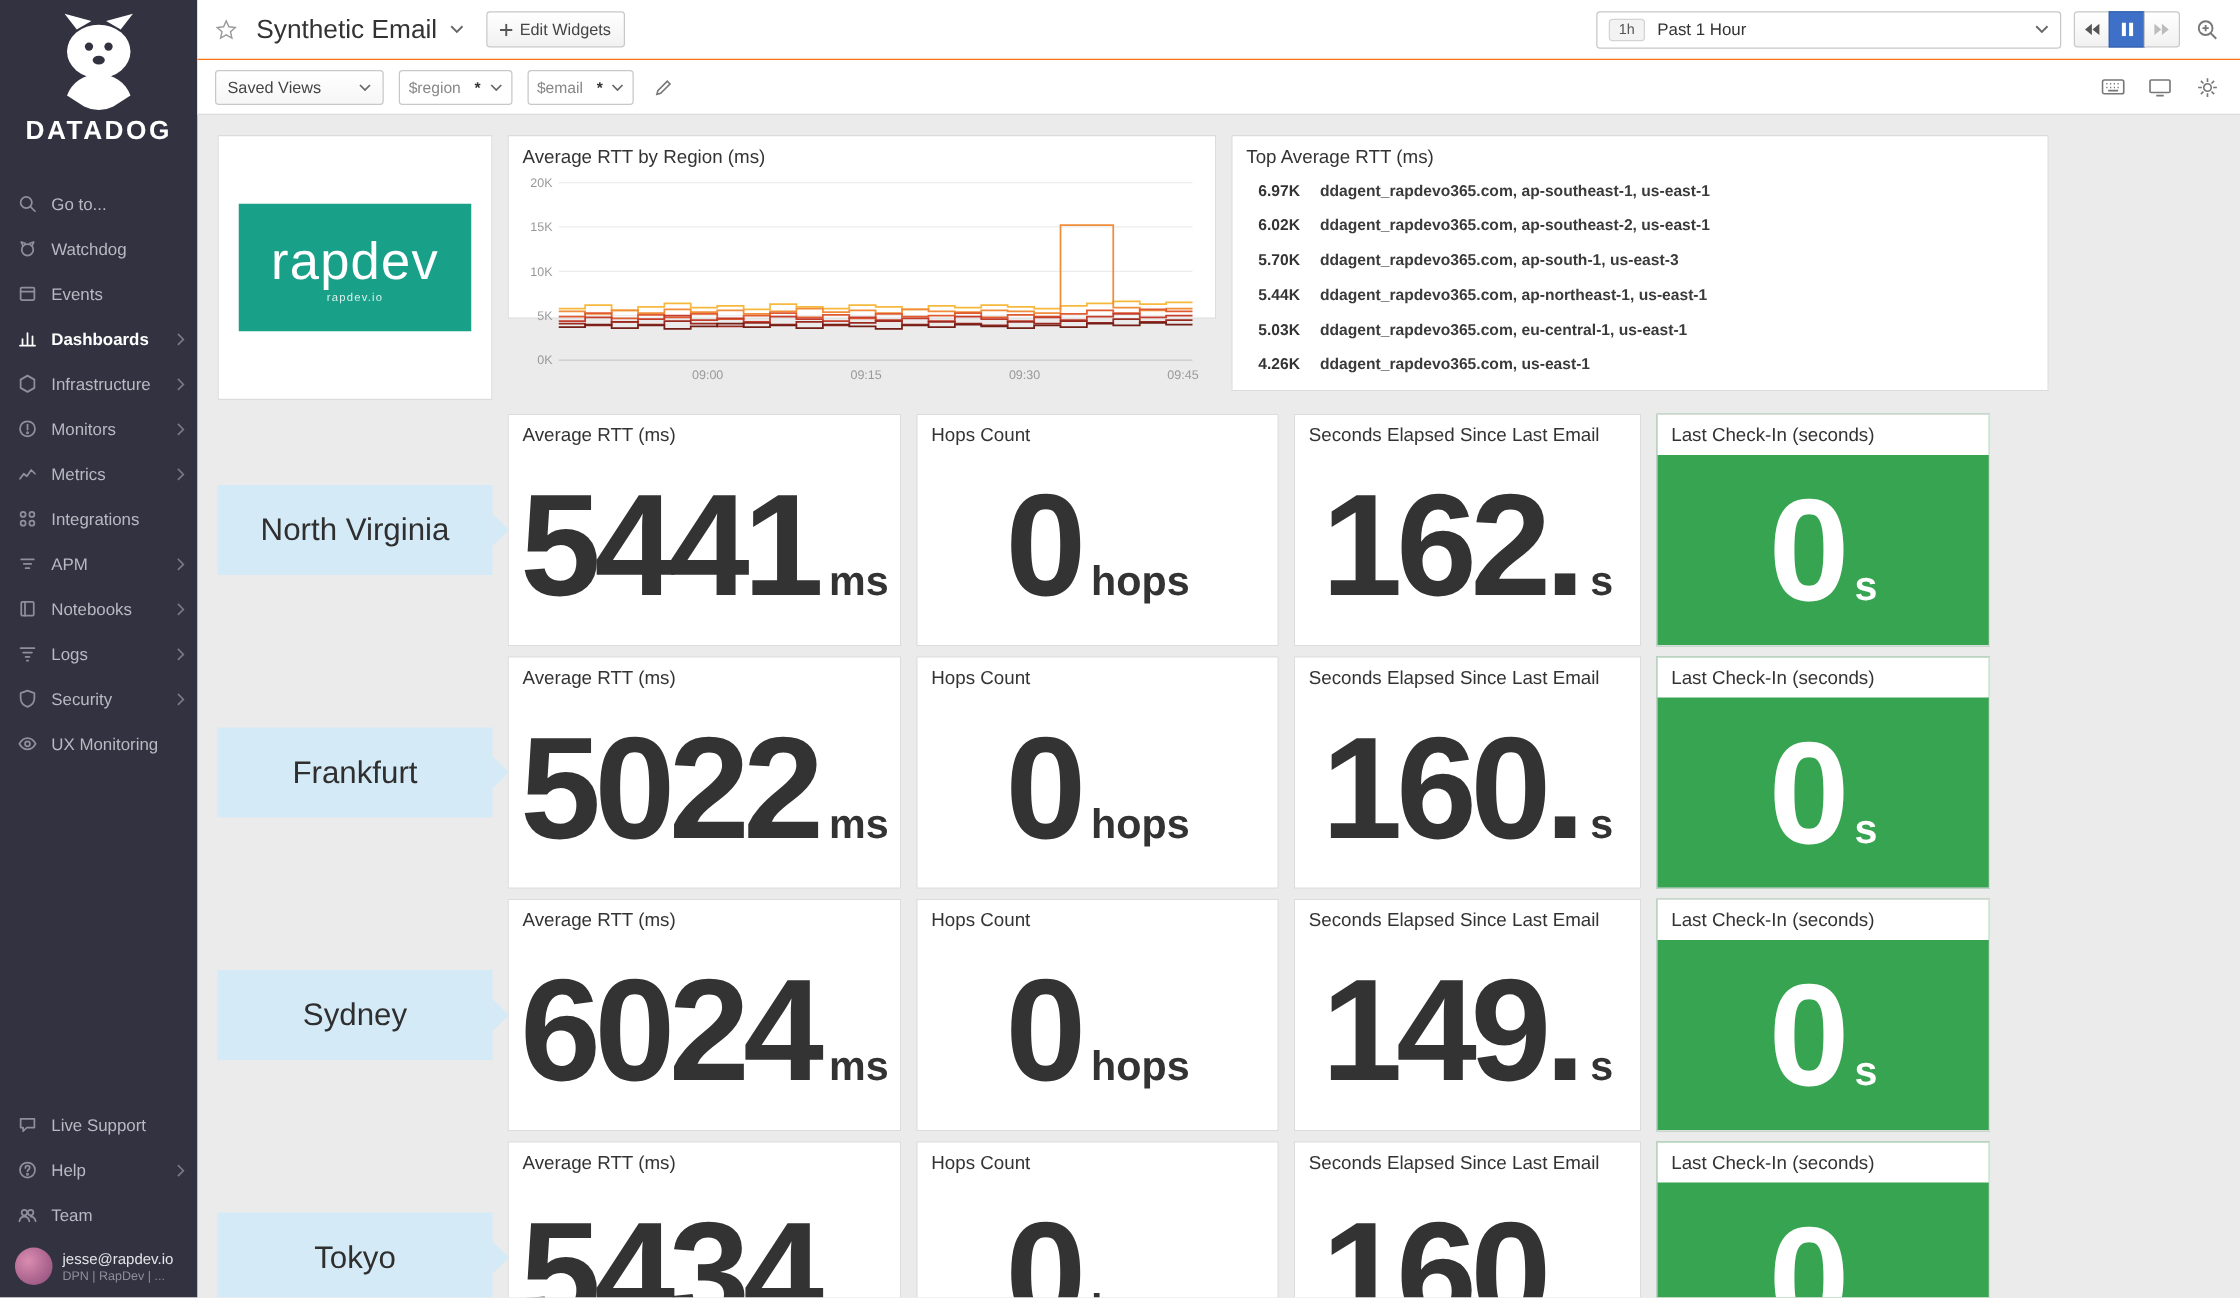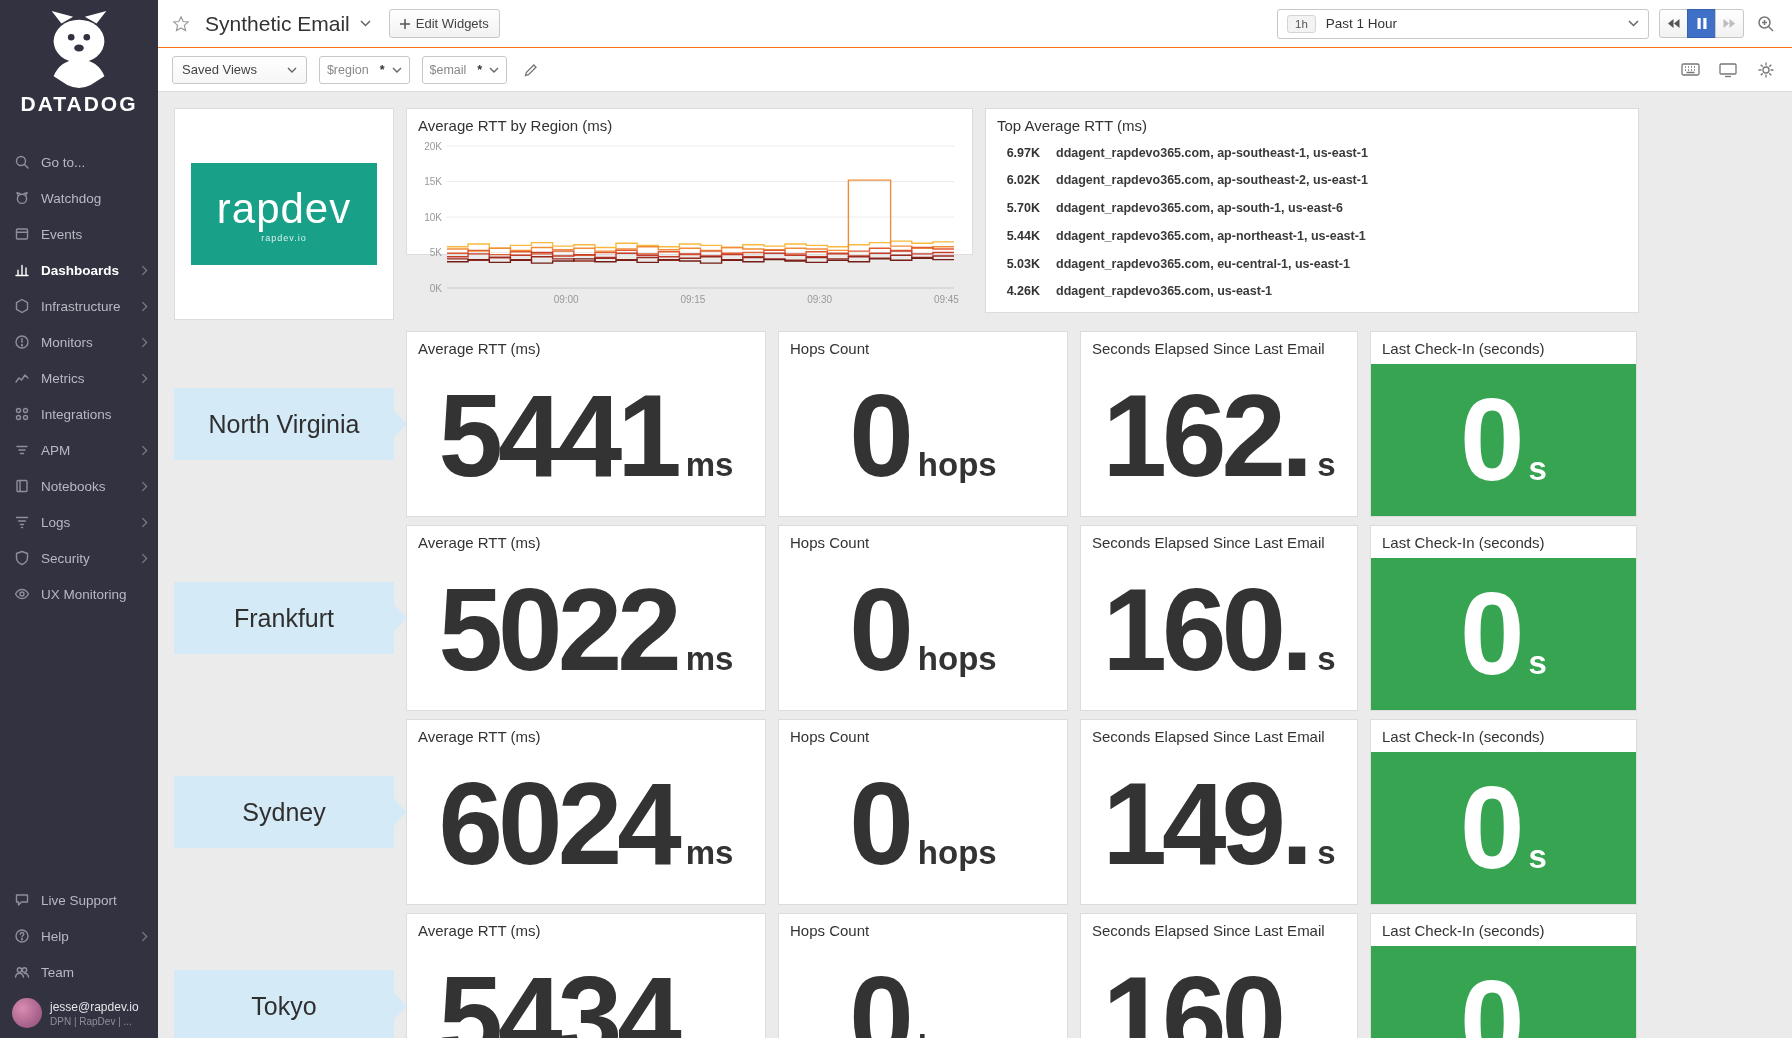--- a/index.html
+++ b/index.html
@@ -98,21 +98,21 @@
   .region-label { width:220px; height:72px; background:#d4eaf7; position:relative;
     display:flex; align-items:center; justify-content:center; font-size:25px; color:#2f2f2f; }
   .region-label::after { content:""; position:absolute; left:220px; top:50%; margin-top:-13px;
     border:13px solid transparent; border-left-color:#d4eaf7; border-right-width:0; }
   .metric-card { height:186px; display:flex; flex-direction:column; }
   .metric-card .card-title { padding:8px 11px 0; }
   .metric-value { flex:1; display:flex; align-items:center; justify-content:center; }
   .vwrap { display:flex; align-items:baseline; }
   .big-num { font-size:116px; font-weight:bold; color:#333; letter-spacing:-5px; line-height:.95; }
   .unit { font-size:33px; font-weight:bold; color:#333; margin-left:9px; letter-spacing:0; }
-  .w1{width:360px}.w2{width:290px}.w3{width:278px}.w4{width:267px}
+  .w1{width:315px}.w2{width:290px}.w3{width:278px}.w4{width:267px}
   .metric-card.green { background:#36a450; }
   .metric-card.green .card-title { background:#fff; padding-bottom:7px; }
   .metric-card.green .big-num, .metric-card.green .unit { color:#fff; }
 </style>
 </head>
 <body>
 
 <div class="app">
 
   <aside class="sidebar">
@@ -492,21 +492,21 @@
             <div class="tl-row">
               <span class="tl-value">6.97K</span>
               <span class="tl-bar-wrap"><span class="tl-bar" style="width: 97%;"></span><span class="tl-name">ddagent_rapdevo365.com, ap-southeast-1, us-east-1</span></span>
             </div>
             <div class="tl-row">
               <span class="tl-value">6.02K</span>
               <span class="tl-bar-wrap"><span class="tl-bar" style="width: 83.8%;"></span><span class="tl-name">ddagent_rapdevo365.com, ap-southeast-2, us-east-1</span></span>
             </div>
             <div class="tl-row">
               <span class="tl-value">5.70K</span>
-              <span class="tl-bar-wrap"><span class="tl-bar" style="width: 79.3%;"></span><span class="tl-name">ddagent_rapdevo365.com, ap-south-1, us-east-6</span></span>
+              <span class="tl-bar-wrap"><span class="tl-bar" style="width: 79.3%;"></span><span class="tl-name">ddagent_rapdevo365.com, ap-south-1, us-east-3</span></span>
             </div>
             <div class="tl-row">
               <span class="tl-value">5.44K</span>
               <span class="tl-bar-wrap"><span class="tl-bar" style="width: 75.7%;"></span><span class="tl-name">ddagent_rapdevo365.com, ap-northeast-1, us-east-1</span></span>
             </div>
             <div class="tl-row">
               <span class="tl-value">5.03K</span>
               <span class="tl-bar-wrap"><span class="tl-bar" style="width: 70%;"></span><span class="tl-name">ddagent_rapdevo365.com, eu-central-1, us-east-1</span></span>
             </div>
             <div class="tl-row">

